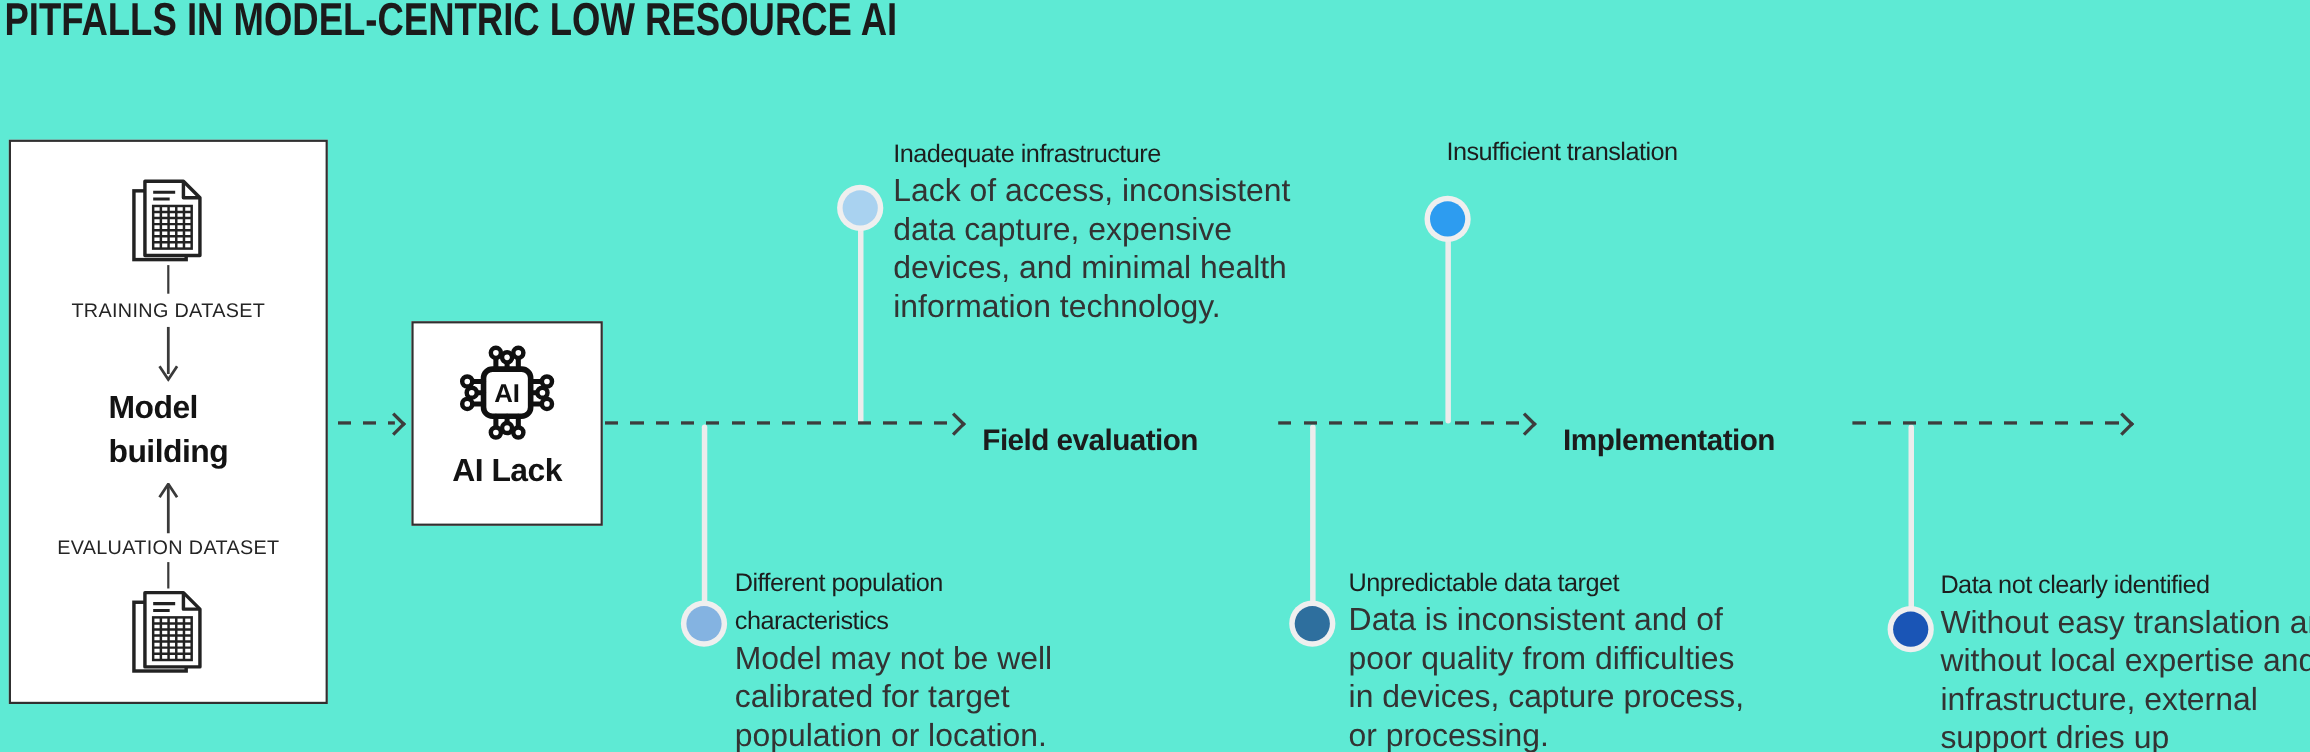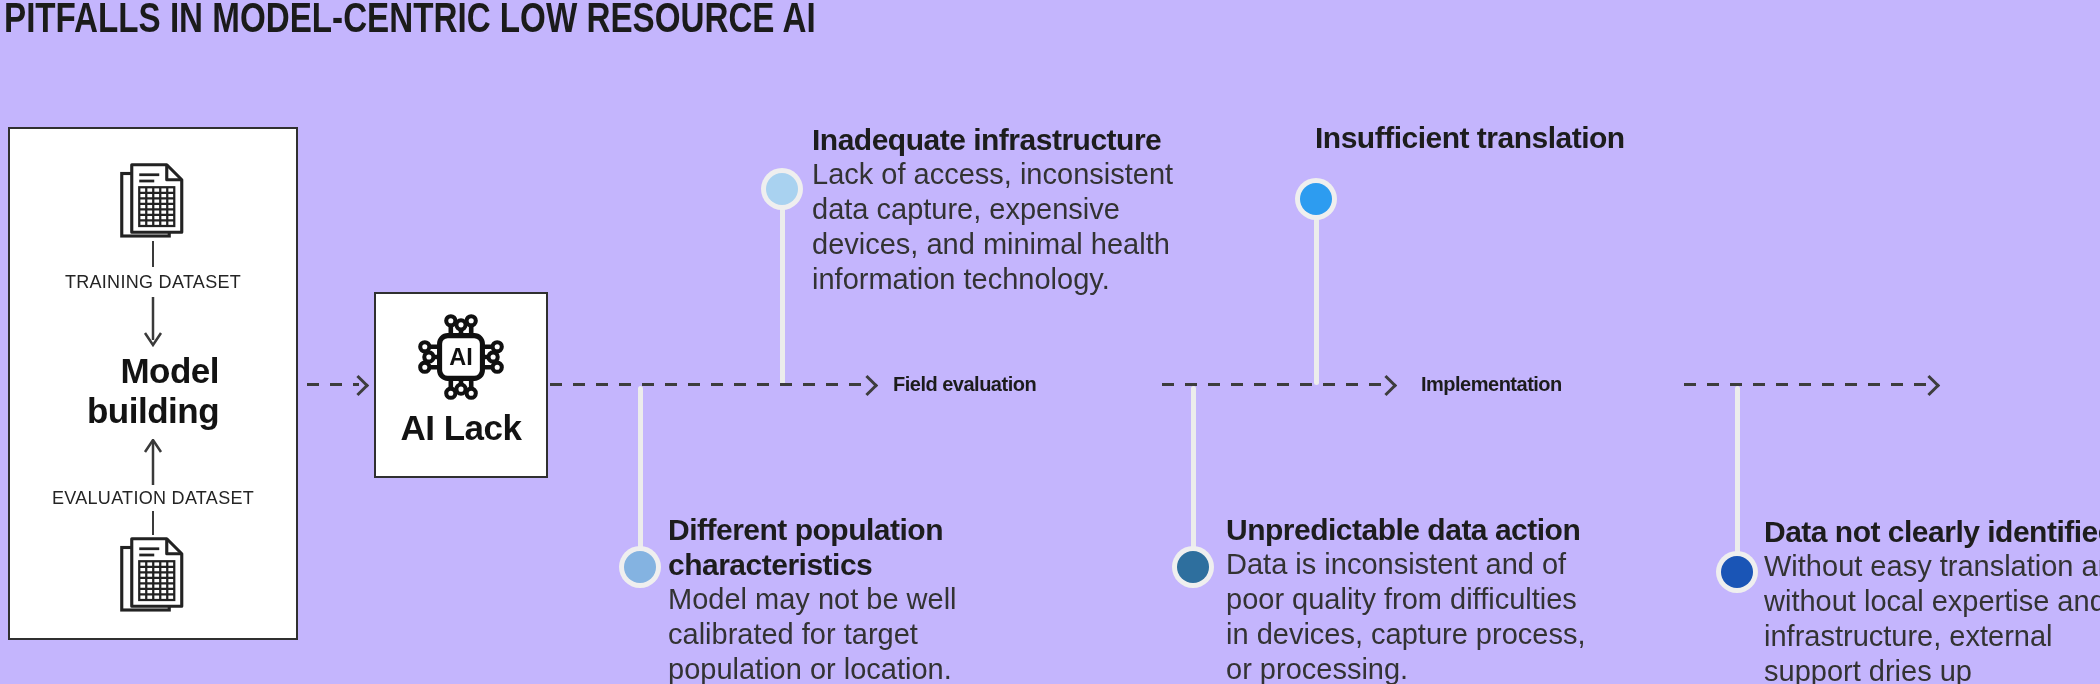--- a/index.html
+++ b/index.html
@@ -1,47 +1,47 @@
 <!DOCTYPE html>
 <html><head>
 <meta charset="utf-8">
 <style>
   html,body{margin:0;padding:0;background:#fff;}
-  #stage{position:relative;width:2100px;height:684px;background:#c4b5fd;overflow:hidden;
+  #stage{position:relative;width:2100px;height:684px;background:#5eead4;overflow:hidden;
          font-family:"Liberation Sans",sans-serif;color:#222;}
 
   .page-title{position:absolute;left:4px;top:-6px;font-size:42px;line-height:48px;font-weight:bold;
               color:#1b1b1b;transform:scaleX(0.79);transform-origin:left top;white-space:nowrap;}
 
   
   .outline-box{position:absolute;border:2px solid #303030;background:#fff;
                display:flex;flex-direction:column;align-items:center;}
   #model-building-box{left:8px;top:127px;width:286px;height:509px;}
   #ai-model-box{left:374px;top:292px;width:170px;height:182px;}
 
   .small-caps-label{font-size:18px;line-height:22px;color:#242424;letter-spacing:.3px;white-space:nowrap;}
-  .box-title{font-size:35px;line-height:40px;font-weight:bold;color:#131313;text-align:right;
+  .box-title{font-size:29px;line-height:40px;font-weight:bold;color:#131313;text-align:left;
              white-space:pre-line;letter-spacing:-.5px;}
   .vline{width:2px;background:#3a3a3a;}
 
   
   .dash{position:absolute;height:3px;top:383px;
         background:repeating-linear-gradient(90deg,#3d3d3d 0 12px,transparent 12px 23px);z-index:2;}
   .chev{position:absolute;width:12px;height:12px;top:378px;border-top:3px solid #3d3d3d;
         border-right:3px solid #3d3d3d;transform:rotate(45deg);z-index:2;}
-  .stage-label{position:absolute;top:366px;font-size:20px;line-height:36px;font-weight:bold;
+  .stage-label{position:absolute;top:382px;font-size:27px;line-height:36px;font-weight:bold;
                color:#1c1c1c;letter-spacing:-.5px;white-space:nowrap;z-index:2;}
 
   
   .connector{position:absolute;width:5px;background:#ececec;border-radius:3px;z-index:1;}
   .dot{position:absolute;width:32px;height:32px;border-radius:50%;
        box-shadow:0 0 0 5px #efefef;z-index:3;}
 
   .callout{position:absolute;width:max-content;z-index:2;}
-  .callout .co-title{font-size:30px;line-height:35px;font-weight:bold;color:#1d1d1d;
+  .callout .co-title{font-size:23px;line-height:35px;font-weight:normal;color:#1d1d1d;
                      letter-spacing:-.5px;white-space:pre-line;}
   .callout .co-body{font-size:29px;line-height:35px;color:#333;white-space:pre-line;}
 
   .icon-svg{display:block;}
 </style>
 </head>
 <body>
 
 <svg width="0" height="0" style="position:absolute">
   <defs>
@@ -176,21 +176,21 @@
     <div class="co-body">Model may not be well
 calibrated for target
 population or location.</div>
   </div>
 
   <div class="callout" style="left:1315px;top:120px">
     <div class="co-title">Insufficient translation</div>
   </div>
 
   <div class="callout" style="left:1226px;top:512px">
-    <div class="co-title">Unpredictable data action</div>
+    <div class="co-title">Unpredictable data target</div>
     <div class="co-body">Data is inconsistent and of
 poor quality from difficulties
 in devices, capture process,
 or processing.</div>
   </div>
 
   <div class="callout" style="left:1764px;top:514px">
     <div class="co-title">Data not clearly identified</div>
     <div class="co-body">Without easy translation and
 without local expertise and

